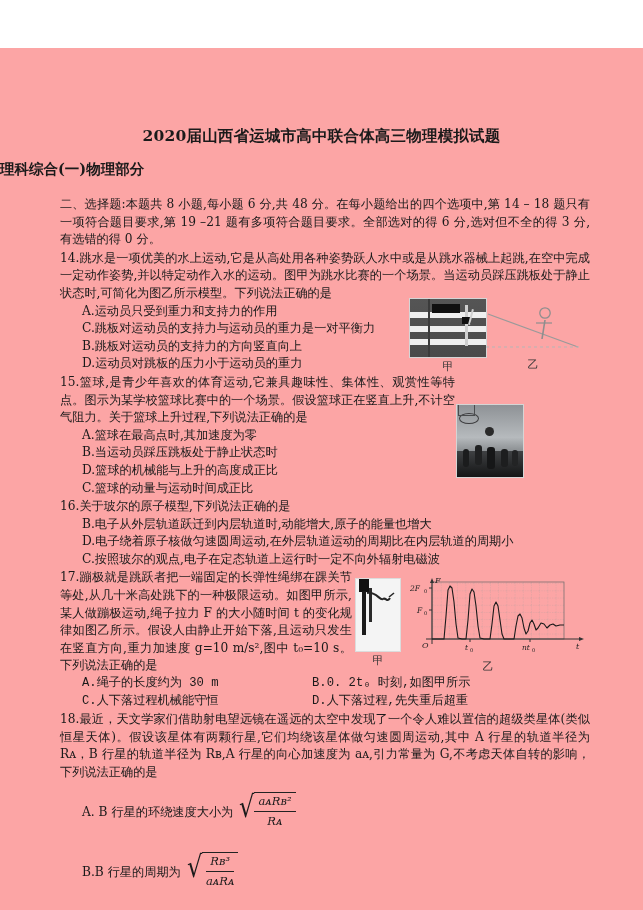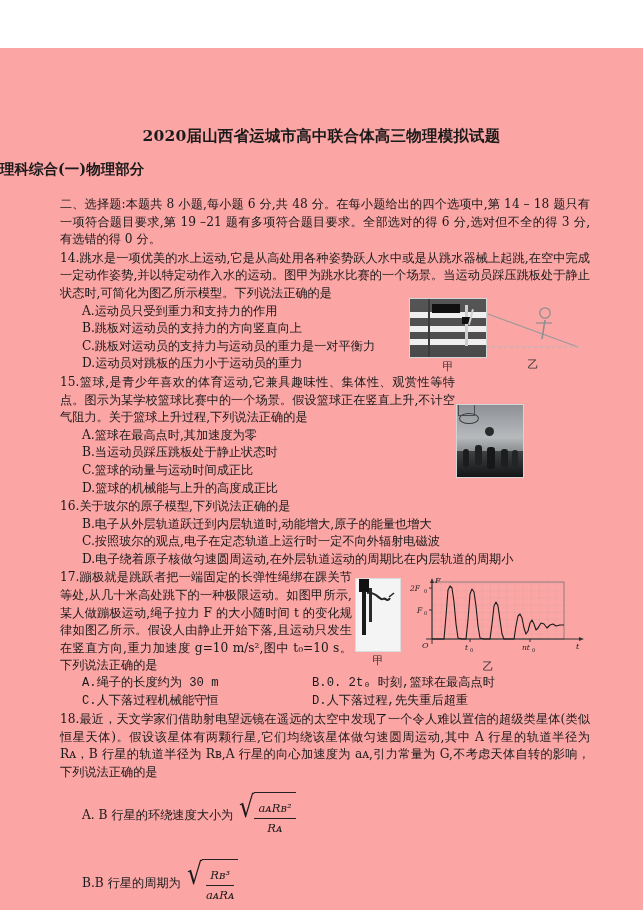--- a/index.html
+++ b/index.html
@@ -169,21 +169,21 @@
     transform: scaleX(0.8);
     margin-right: -2px;
   }
   .frac {
     display: inline-flex;
     flex-direction: column;
     text-align: center;
     font-style: italic;
     font-size: 11.5px;
     border-top: 1.2px solid #222;
-    padding-top: 7px;
+    padding-top: 0px;
     margin-top: -1px;
     align-items: center;
   }
   .frac .num {
     padding: 0 4px 1px 4px;
     border-bottom: 1.1px solid #222;
   }
   .frac .den {
     padding: 1px 4px 0 4px;
   }
@@ -196,45 +196,45 @@
   <h1 class="title-main">2020届山西省运城市高中联合体高三物理模拟试题</h1>
   <h2 class="title-sub">理科综合(一)物理部分</h2>
 
   <div class="body-col">
 
     <p class="para">二、选择题:本题共 8 小题,每小题 6 分,共 48 分。在每小题给出的四个选项中,第 14 – 18 题只有一项符合题目要求,第 19 –21 题有多项符合题目要求。全部选对的得 6 分,选对但不全的得 3 分,有选错的得 0 分。</p>
 
     <div class="q-block" style="margin-top:1px;">
       <p class="para narrow-14" style="width:530px;">14.跳水是一项优美的水上运动,它是从高处用各种姿势跃人水中或是从跳水器械上起跳,在空中完成一定动作姿势,并以特定动作入水的运动。图甲为跳水比赛的一个场景。当运动员踩压跳板处于静止状态时,可简化为图乙所示模型。下列说法正确的是</p>
       <p class="opt opt-wrap-ind narrow-14">A.运动员只受到重力和支持力的作用</p>
+      <p class="opt opt-wrap-ind narrow-14">C.跳板对运动员的支持力与运动员的重力是一对平衡力</p>
       <p class="opt opt-wrap-ind narrow-14">B.跳板对运动员的支持力的方向竖直向上</p>
-      <p class="opt opt-wrap-ind narrow-14">C.跳板对运动员的支持力与运动员的重力是一对平衡力</p>
       <p class="opt opt-wrap-ind narrow-14">D.运动员对跳板的压力小于运动员的重力</p>
     </div>
 
     <div class="q-block" style="margin-top:1px;">
       <p class="para narrow-15">15.篮球,是青少年喜欢的体育运动,它兼具趣味性、集体性、观赏性等特点。图示为某学校篮球比赛中的一个场景。假设篮球正在竖直上升,不计空气阻力。关于篮球上升过程,下列说法正确的是</p>
       <p class="opt opt-wrap-ind">A.篮球在最高点时,其加速度为零</p>
       <p class="opt opt-wrap-ind">B.当运动员踩压跳板处于静止状态时</p>
+      <p class="opt opt-wrap-ind">D.篮球的机械能与上升的高度成正比</p>
       <p class="opt opt-wrap-ind">C.篮球的动量与运动时间成正比</p>
-      <p class="opt opt-wrap-ind">D.篮球的机械能与上升的高度成正比</p>
     </div>
 
     <div class="q-block" style="margin-top:1px;">
       <p class="para">16.关于玻尔的原子模型,下列说法正确的是</p>
       <p class="opt opt-wrap-ind">B.电子从外层轨道跃迁到内层轨道时,动能增大,原子的能量也增大</p>
+      <p class="opt opt-wrap-ind">D.电子绕着原子核做匀速圆周运动,在外层轨道运动的周期比在内层轨道的周期小</p>
       <p class="opt opt-wrap-ind">C.按照玻尔的观点,电子在定态轨道上运行时一定不向外辐射电磁波</p>
-      <p class="opt opt-wrap-ind">D.电子绕着原子核做匀速圆周运动,在外层轨道运动的周期比在内层轨道的周期小</p>
     </div>
 
     <div class="q-block" style="margin-top:1px;">
       <p class="para narrow-17">17.蹦极就是跳跃者把一端固定的长弹性绳绑在踝关节等处,从几十米高处跳下的一种极限运动。如图甲所示,某人做蹦极运动,绳子拉力 F 的大小随时间 t 的变化规律如图乙所示。假设人由静止开始下落,且运动只发生在竖直方向,重力加速度 g=10 m/s²,图中 t₀=10 s。下列说法正确的是</p>
       <div class="opt-row">
         <span class="c1">A.绳子的长度约为 30 m</span>
-        <span class="c2">B.0. 2t₀ 时刻,篮球在最高点时</span>
+        <span class="c2">B.0. 2t₀ 时刻,如图甲所示</span>
       </div>
       <div class="opt-row">
         <span class="c1">C.人下落过程机械能守恒</span>
         <span class="c2">D.人下落过程,先失重后超重</span>
       </div>
     </div>
 
     <div class="q-block" style="margin-top:1px;">
       <p class="para">18.最近，天文学家们借助射电望远镜在遥远的太空中发现了一个令人难以置信的超级类星体(类似恒星天体)。假设该星体有两颗行星,它们均绕该星体做匀速圆周运动,其中 A 行星的轨道半径为 Rᴀ，B 行星的轨道半径为 Rʙ,A 行星的向心加速度为 aᴀ,引力常量为 G,不考虑天体自转的影响，下列说法正确的是</p>
 

